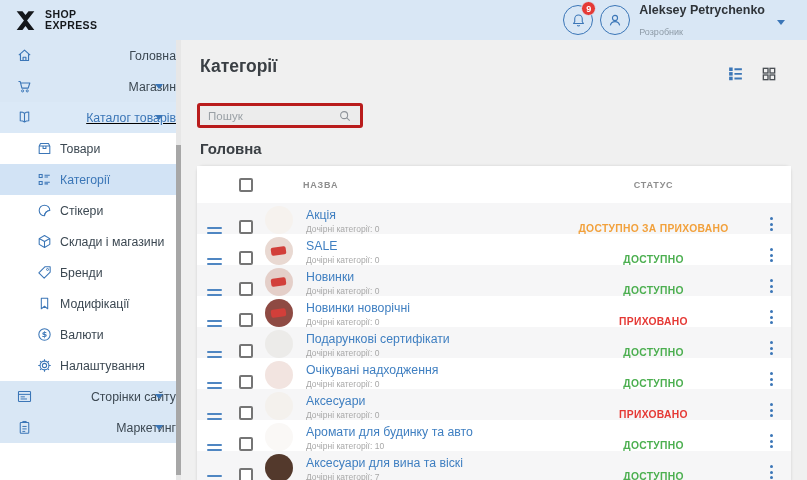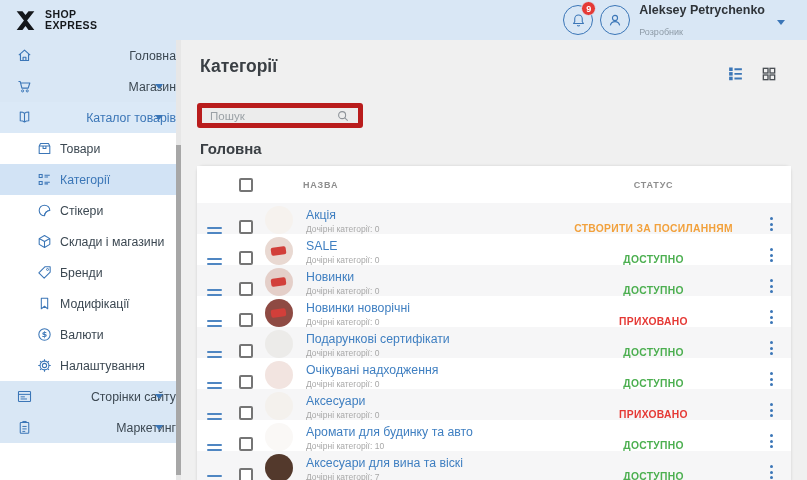--- a/index.html
+++ b/index.html
@@ -25,39 +25,39 @@
           border-top:5.5px solid #3b76b7; margin:4px 6px 0 12px; cursor:pointer; }
 
   
   .sidebar { position:absolute; top:40px; left:0; width:176px; bottom:0; background:#fff; z-index:5; }
   .side-item { height:31px; display:flex; align-items:center; gap:9px; padding-left:16px;
                position:relative; cursor:pointer; }
   .side-item.sub { padding-left:36px; gap:7px; }
   .side-icon { width:17px; height:17px; display:flex; align-items:center; justify-content:center; flex:0 0 17px; }
   .side-icon svg { width:17px; height:17px; }
   .side-label { font-size:12.3px; color:#3c4852; white-space:nowrap; }
-  .side-item.open  { background:#dbe9f7; }
+  .side-item.open  { background:#dbe9f7;text-decoration:underline; }
   .side-item.selected { background:#d2e3f5; }
   .side-item.open .side-label, .side-item.selected .side-label { color:#3b76b7; }
   .side-item .s-chev { position:absolute; right:13px; top:13px; width:0; height:0;
       border-left:4px solid transparent; border-right:4px solid transparent; border-top:5px solid #3b76b7; }
 
   
   .sbar { position:absolute; left:176px; top:40px; width:5px; bottom:0; background:#e7e7e7; z-index:6; }
   .sbar .thumb { position:absolute; left:0; width:5px; top:105px; height:330px; background:#a7a7a7; }
 
   
   .content { position:absolute; left:181px; top:40px; right:0; bottom:0; background:#f0f0f0;
              padding:0 16px; overflow:hidden; }
   .page-title { font-size:17.5px; font-weight:bold; color:#3a3f44; margin:16px 0 0 3px; }
   .views { position:absolute; top:25px; right:30px; display:flex; gap:17px; align-items:center; }
   .views .vbtn { cursor:pointer; display:flex; }
 
   .toolbar { display:flex; justify-content:space-between; align-items:center; margin-top:26px; }
-  .search { width:166px; height:25px; background:#ececec; border:5px solid #b91c1c; border-radius:3px;
+  .search { width:166px; height:25px; background:#ececec; border:3px solid #b91c1c; border-radius:3px;
             display:flex; align-items:center; padding:0 8px; }
   .search input { flex:1; border:none; outline:none; background:transparent; font-size:11.5px;
                   color:#555; min-width:0; font-family:inherit; }
   .search input::placeholder { color:#9aa0a5; }
   .btn-create { height:27px; background:#43a047; border:none; border-radius:3px; color:#fff;
                 font-size:10.5px; font-weight:bold; letter-spacing:.3px; padding:0 12px;
                 cursor:pointer; box-shadow:0 1px 2px rgba(0,0,0,.25); font-family:inherit; }
 
   .section-title { font-size:15px; font-weight:bold; color:#3a3f44; margin:12px 0 0 3px; }
 
@@ -331,21 +331,21 @@
           </span>
           <span class="col-avatar">
             <span class="avatar" style="background: rgb(246, 242, 238);">
               
             </span>
           </span>
           <span class="nameblock">
             <a class="cat-link">Акція</a>
             <div class="subtitle">Дочірні категорії: 0</div>
           </span>
-          <span class="status col-status" style="color: rgb(242, 161, 60);">СТВОРИТИ ЗА ПОСИЛАННЯМ</span>
+          <span class="status col-status" style="color: rgb(242, 161, 60);">ДОСТУПНО ЗА ПРИХОВАНО</span>
           <span class="col-kebab">
             <span class="kebab">
               <i></i>
               <i></i>
               <i></i>
             </span>
           </span>
         </div>
 
         <div class="trow">

